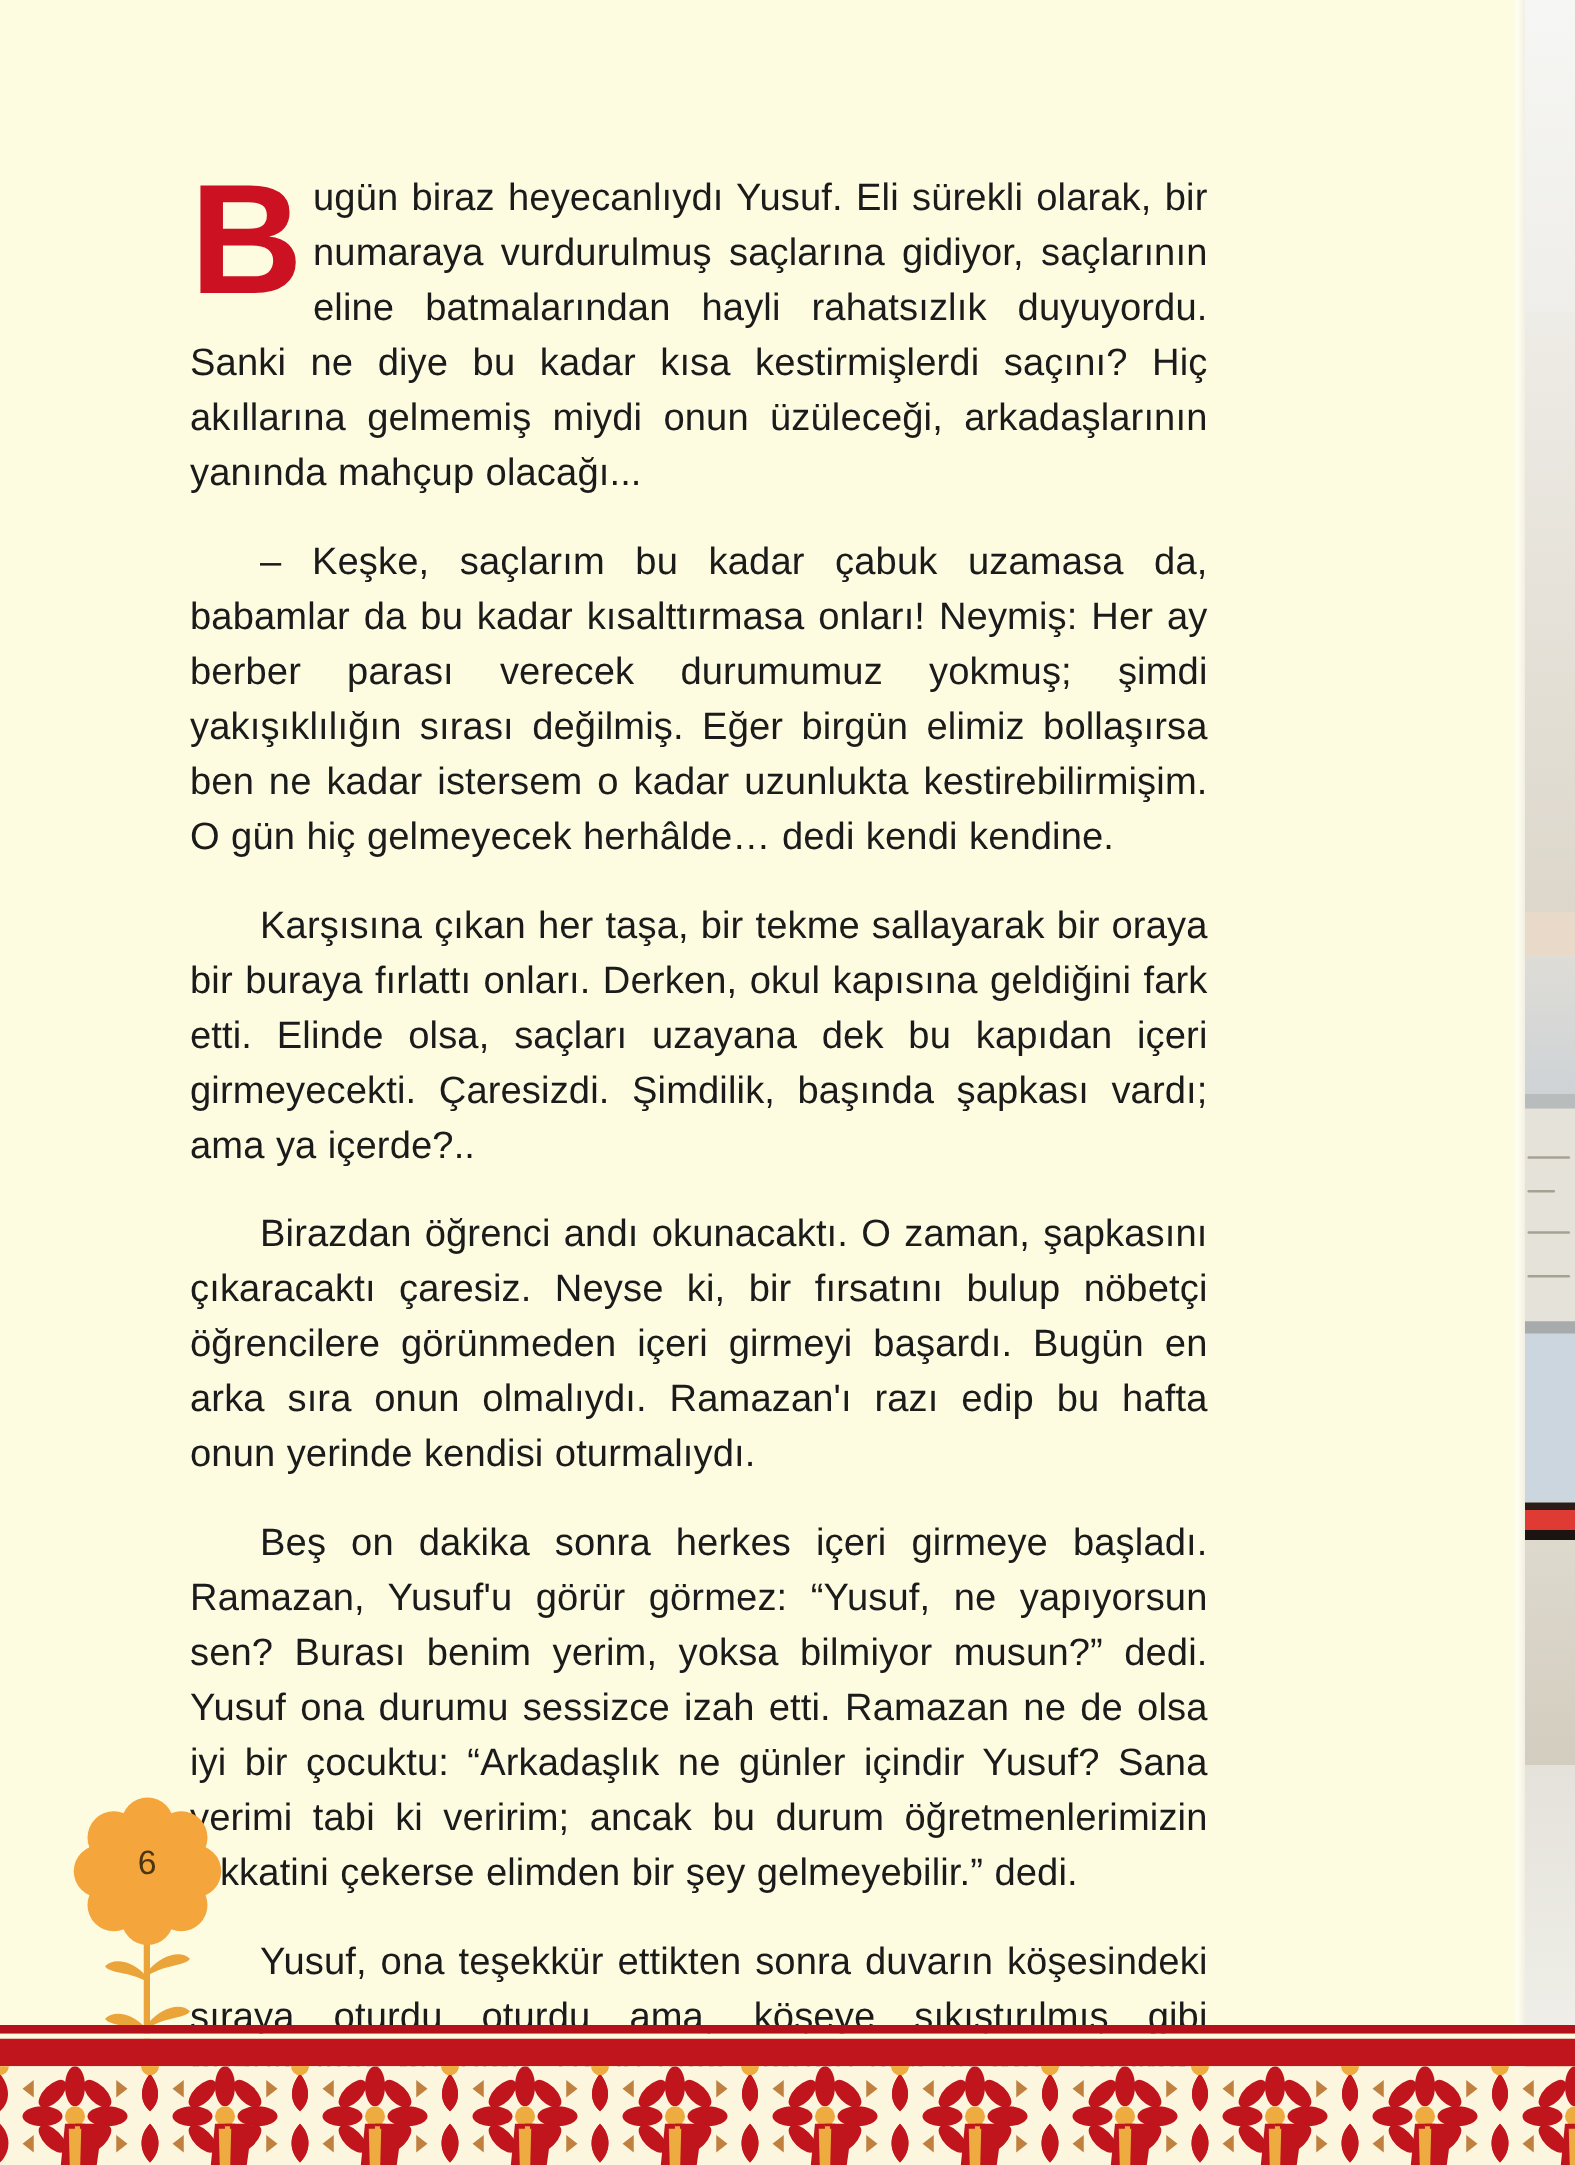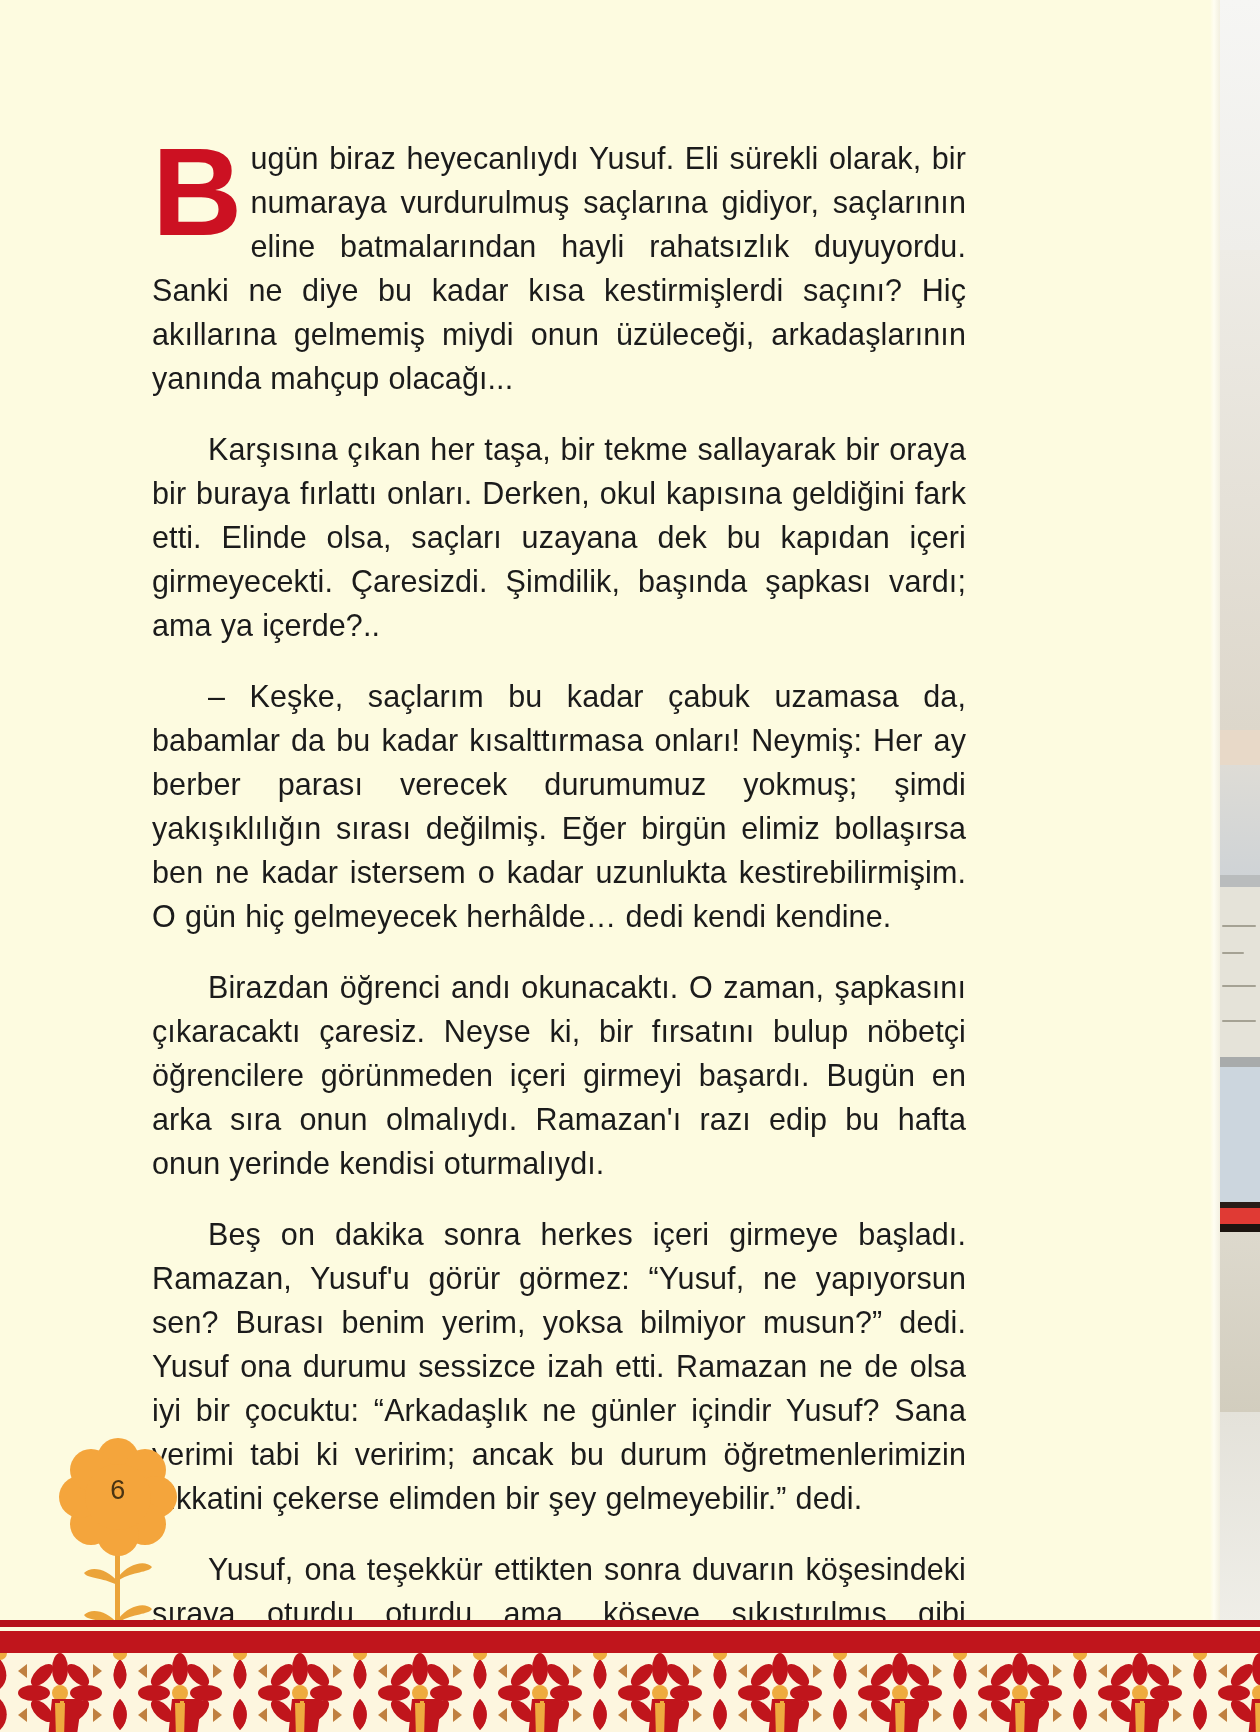--- a/index.html
+++ b/index.html
@@ -169,23 +169,23 @@
     <div class="fp-band fp-b14"></div>
     <div class="fp-band fp-b15"></div>
   </div>
 
   <div class="fold"></div>
 
   <div class="text-column">
 
     <p class="para"><span class="dropcap">B</span><span>ugün biraz heyecanlıydı Yusuf. Eli sürekli olarak, bir numaraya vurdurulmuş saçlarına gidiyor, saçlarının eline batmalarından hayli rahatsızlık duyuyordu. Sanki ne diye bu kadar kısa kestirmişlerdi saçını? Hiç akıllarına gelmemiş miydi onun üzüleceği, arkadaşlarının yanında mahçup olacağı...</span></p>
 
+    <p class="para indent"><span>– Keşke, saçlarım bu kadar çabuk uzamasa da, babamlar da bu kadar kısalttırmasa onları! Neymiş: Her ay berber parası verecek durumumuz yokmuş; şimdi yakışıklılığın sırası değilmiş. Eğer birgün elimiz bollaşırsa ben ne kadar istersem o kadar uzunlukta kestirebilirmişim. O gün hiç gelmeyecek herhâlde… dedi kendi kendine.</span></p>
+
     <p class="para indent"><span>Karşısına çıkan her taşa, bir tekme sallayarak bir oraya bir buraya fırlattı onları. Derken, okul kapısına geldiğini fark etti. Elinde olsa, saçları uzayana dek bu kapıdan içeri girmeyecekti. Çaresizdi. Şimdilik, başında şapkası vardı; ama ya içerde?..</span></p>
-
-    <p class="para indent"><span>– Keşke, saçlarım bu kadar çabuk uzamasa da, babamlar da bu kadar kısalttırmasa onları! Neymiş: Her ay berber parası verecek durumumuz yokmuş; şimdi yakışıklılığın sırası değilmiş. Eğer birgün elimiz bollaşırsa ben ne kadar istersem o kadar uzunlukta kestirebilirmişim. O gün hiç gelmeyecek herhâlde… dedi kendi kendine.</span></p>
 
     <p class="para indent"><span>Birazdan öğrenci andı okunacaktı. O zaman, şapkasını çıkaracaktı çaresiz. Neyse ki, bir fırsatını bulup nöbetçi öğrencilere görünmeden içeri girmeyi başardı. Bugün en arka sıra onun olmalıydı. Ramazan'ı razı edip bu hafta onun yerinde kendisi oturmalıydı.</span></p>
 
     <p class="para indent"><span>Beş on dakika sonra herkes içeri girmeye başladı. Ramazan, Yusuf'u görür görmez: “Yusuf, ne yapıyorsun sen? Burası benim yerim, yoksa bilmiyor musun?” dedi. Yusuf ona durumu sessizce izah etti. Ramazan ne de olsa iyi bir çocuktu: “Arkadaşlık ne günler içindir Yusuf? Sana yerimi tabi ki veririm; ancak bu durum öğretmenlerimizin dikkatini çekerse elimden bir şey gelmeyebilir.” dedi.</span></p>
 
     <p class="para indent"><span>Yusuf, ona teşekkür ettikten sonra duvarın köşesindeki sıraya oturdu oturdu ama, köşeye sıkıştırılmış gibi büzüldükçe büzüldü. Boyu kısa olduğu için ilk defa sevindi: “Nurullah Öğ-</span></p>
 
   </div>
 
   <div class="page-number-flower">

